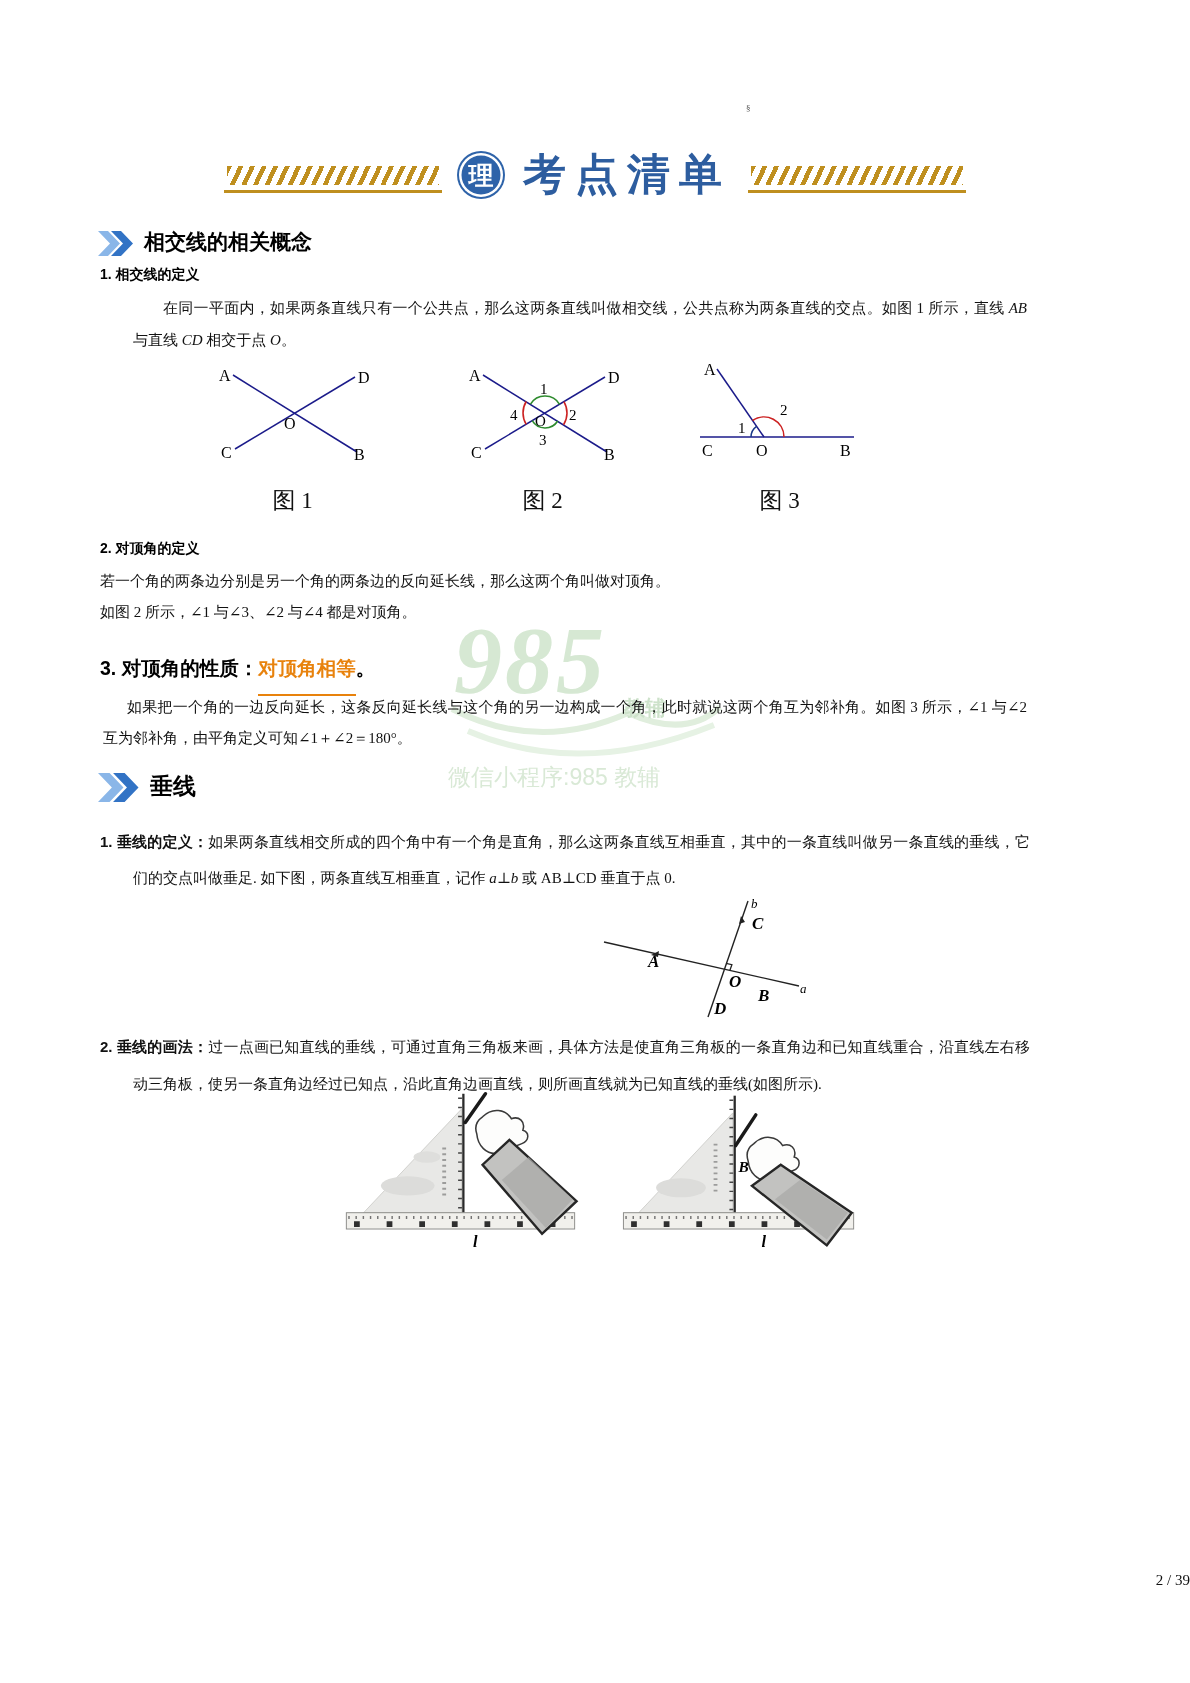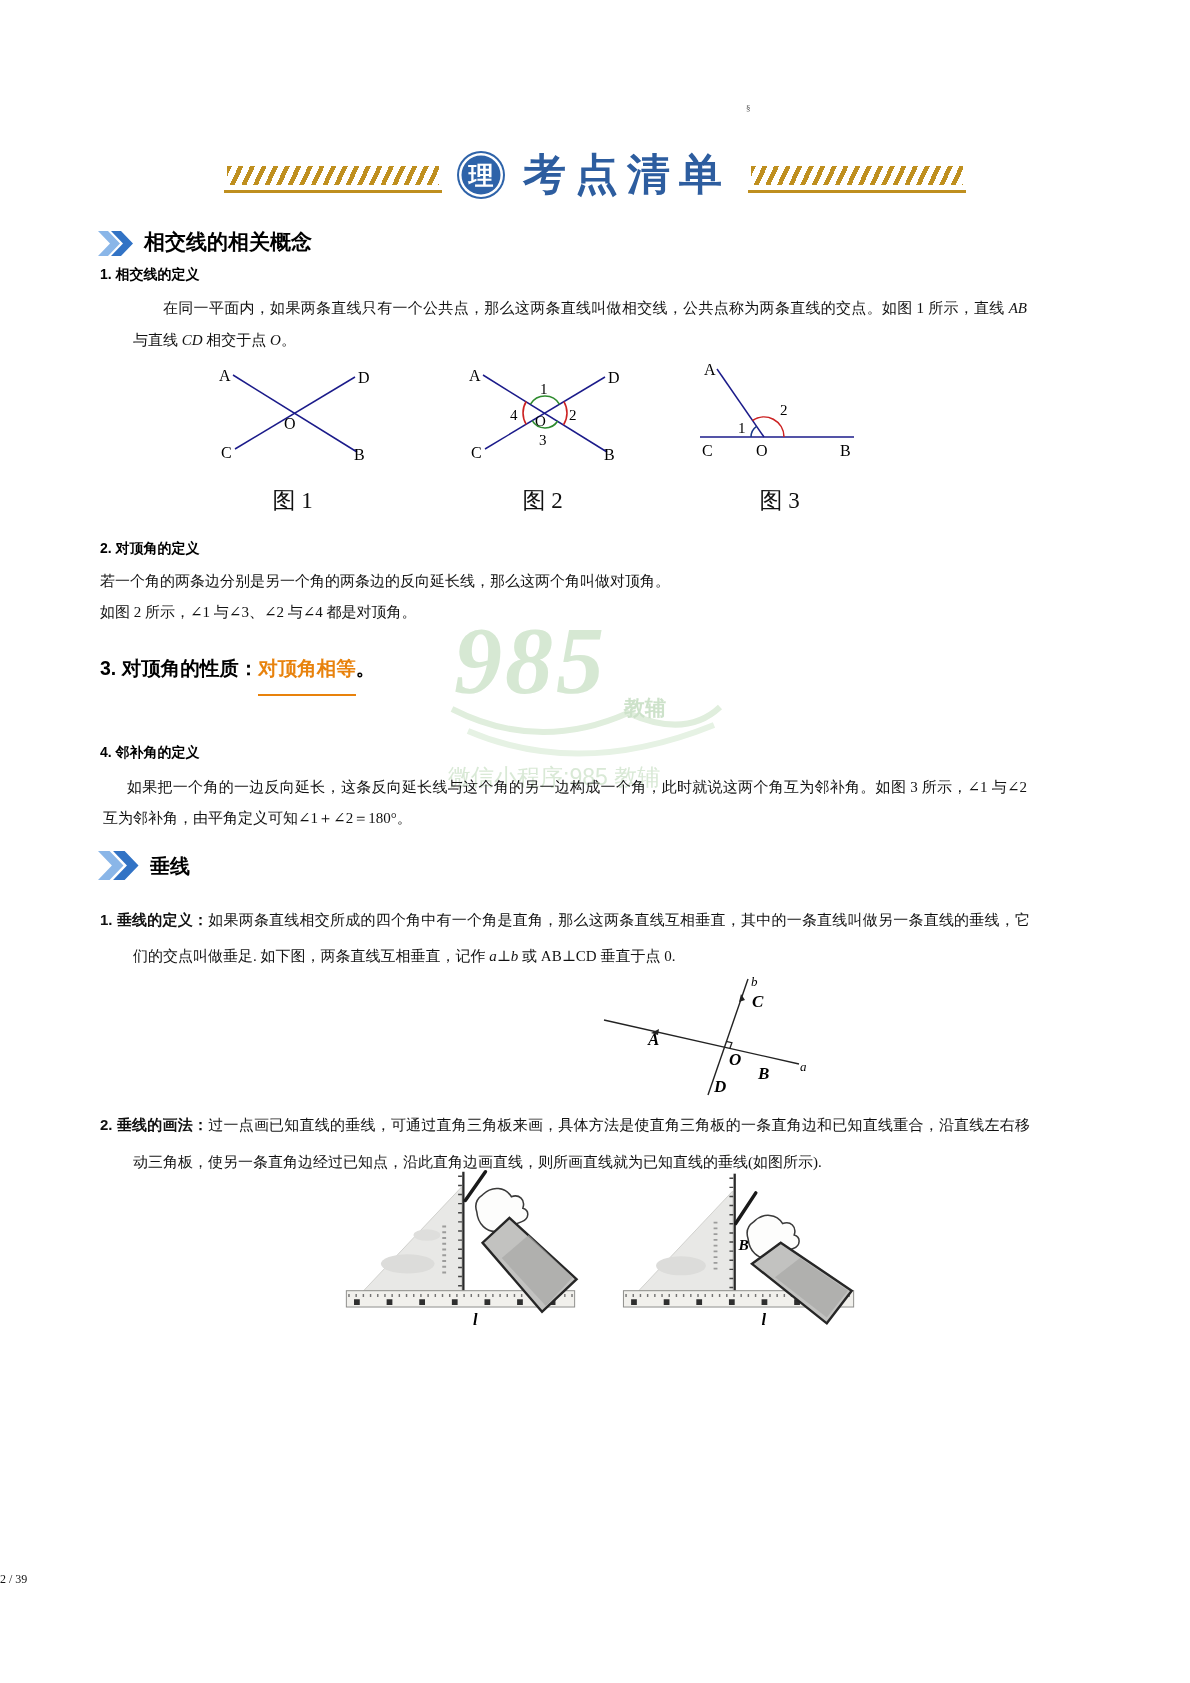--- a/index.html
+++ b/index.html
@@ -13,21 +13,21 @@
   .slashes{width:212px;height:19px;position:relative;
            background:repeating-linear-gradient(115deg,#bf8f1f 0 4.5px,rgba(0,0,0,0) 4.5px 10.5px);}
   .slashes::after{content:"";position:absolute;left:-3px;right:-3px;bottom:-8px;height:3px;background:#bf8f1f;}
   .badge{width:44px;height:44px;border-radius:50%;background:#2e63a9;display:flex;align-items:center;justify-content:center;
          color:#fff;font-size:25px;font-weight:bold;box-shadow:inset 0 0 0 2.5px #fff,0 0 0 2px #2e63a9;}
   .banner-title{font-size:43px;font-weight:bold;color:#2d5d9f;letter-spacing:9px;
                 font-family:"Liberation Serif","DejaVu Serif",serif;}
   
   .sec-title{display:flex;align-items:flex-end;gap:8px;margin:24px 0 0 98px;
              font-family:"Liberation Sans","DejaVu Sans",sans-serif;font-weight:bold;font-size:21px;color:#000;}
-  .sec-title.big{font-size:20px;margin-top:16px;}
+  .sec-title.big{font-size:23px;margin-top:16px;}
   
   .h-num{margin:10px 163px 0 100px;font-family:"Liberation Sans","DejaVu Sans",sans-serif;
          font-weight:bold;font-size:14px;color:#000;}
   .body{font-size:15px;color:#111;text-align:justify;}
   .p-def{margin:8px 163px 0 133px;text-indent:2em;line-height:2.15;}
   .p-flush{margin:8px 163px 0 100px;line-height:2.1;}
   .p-flush2{margin:0 163px 0 100px;line-height:2.1;}
   .p-ind{margin:10px 163px 0 103px;text-indent:1.6em;line-height:2.1;}
   .prop-line{margin:26px 163px 0 100px;font-size:19.5px;}
   .prop-label,.prop-tail{font-family:"Liberation Sans","DejaVu Sans",sans-serif;font-weight:bold;color:#000;}
@@ -43,21 +43,21 @@
   .fig-col{width:175px;}
   .fig-col.f1{margin-left:205px;}
   .fig-col.f2{margin-left:75px;}
   .fig-col.f3{margin-left:62px;}
   .fig-cap{text-align:center;margin-top:14px;font-size:23px;}
   .perp-wrap{margin:0 0 0 596px;width:215px;}
   .sketches{display:flex;gap:34px;margin:-15px 0 0 338px;}
   
   .watermark{position:absolute;left:428px;top:581px;z-index:0;pointer-events:none;}
   
-  .pagenum{position:absolute;left:0;right:0;top:1572px;text-align:left;font-size:12px;color:#111;z-index:1;}
+  .pagenum{position:absolute;left:0;right:0;top:1572px;text-align:right;font-size:15px;color:#111;z-index:1;}
 </style>
 </head>
 <body>
 
 <div class="page">
 
   <span class="corner-mark">§</span>
 
   <div class="watermark">
     <svg width="310" height="215" viewBox="0 0 310 215">
@@ -144,21 +144,20 @@
         <div class="fig-cap">图 3</div>
       </div>
     </div>
 
     <div class="h-num" style="margin-top:24px;">2. 对顶角的定义</div>
     <p class="body p-flush">若一个角的两条边分别是另一个角的两条边的反向延长线，那么这两个角叫做对顶角。</p>
     <p class="body p-flush2">如图 2 所示，∠1 与∠3、∠2 与∠4 都是对顶角。</p>
 
     <div class="prop-line"><span class="prop-label">3. 对顶角的性质：</span><span class="prop-link">对顶角相等</span><span class="prop-tail">。</span></div>
 
-    <div class="h-num h4-head">4. 邻补角的定义</div>
     <p class="body p-ind">如果把一个角的一边反向延长，这条反向延长线与这个角的另一边构成一个角，此时就说这两个角互为邻补角。如图 3 所示，∠1 与∠2 互为邻补角，由平角定义可知∠1＋∠2＝180°。</p>
 
     <div class="sec-title big">
       <svg width="44" height="29" viewBox="0 0 38 25">
         <polygon points="0,0 10,0 22,12.5 10,25 0,25 12,12.5" fill="#8ab6e8"></polygon>
         <polygon points="13,0 23,0 35,12.5 23,25 13,25 25,12.5" fill="#3273c5"></polygon>
       </svg>
       <span>垂线</span>
     </div>
 

